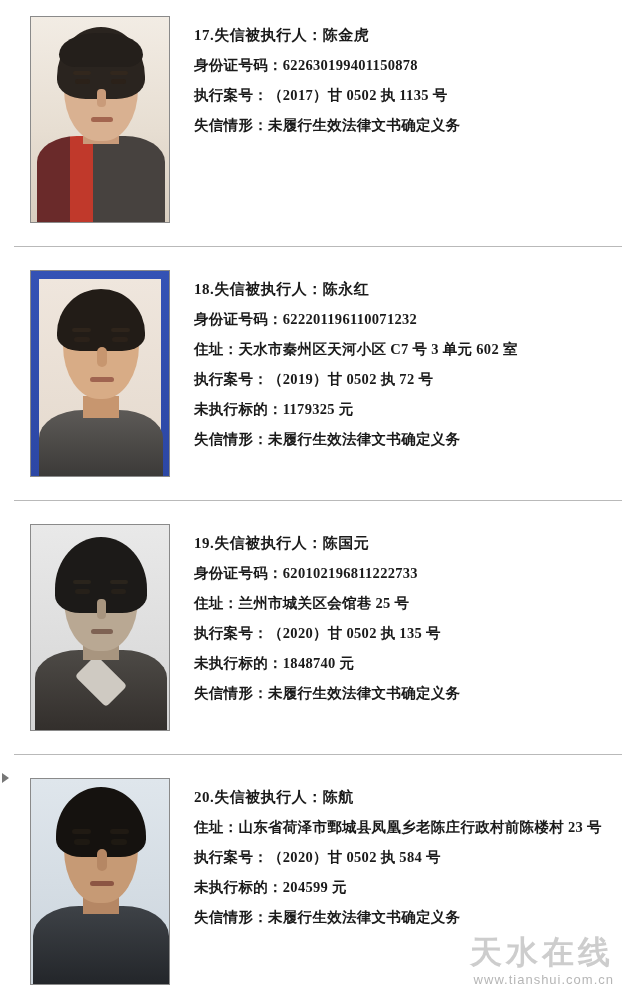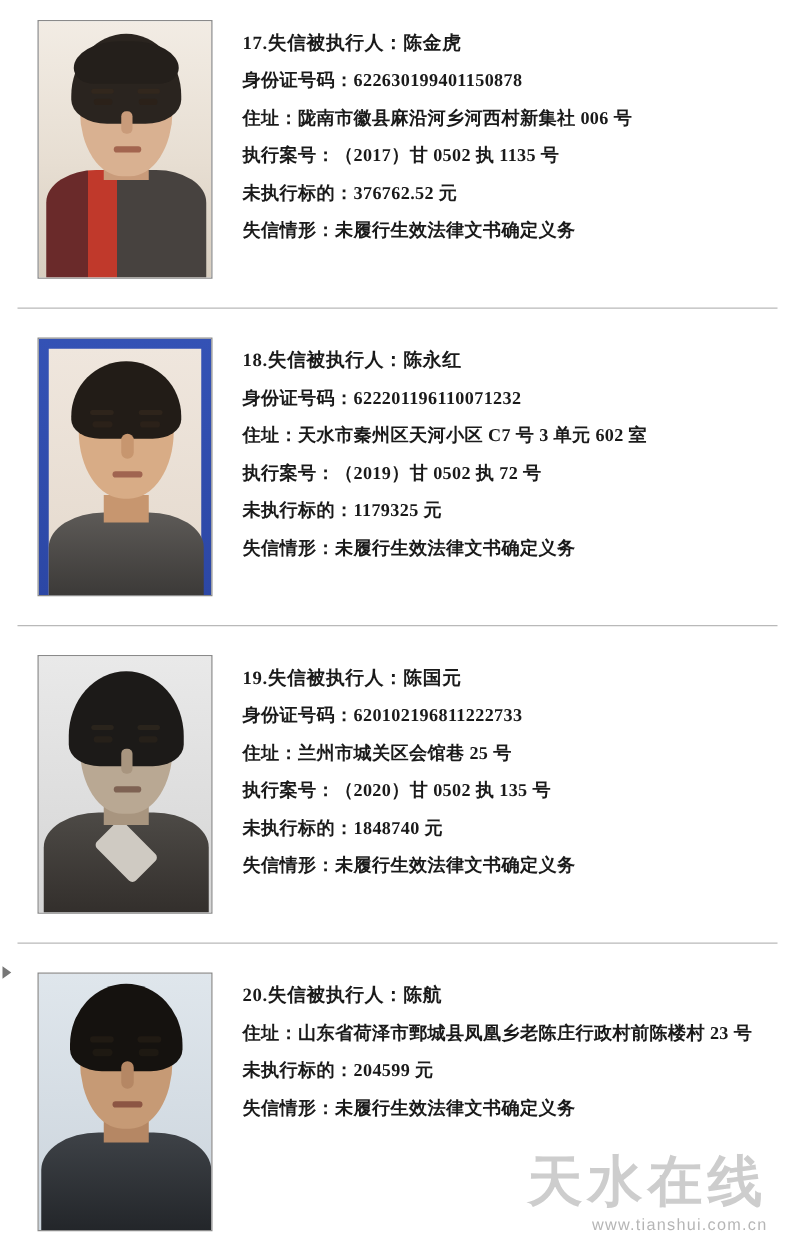--- a/index.html
+++ b/index.html
@@ -248,21 +248,21 @@
   
   .watermark {
     position: absolute;
     right: 16px;
     bottom: 8px;
     text-align: right;
     pointer-events: none;
     user-select: none;
   }
   .watermark .wm-main {
-    font-size: 44px;
+    font-size: 32px;
     font-weight: bold;
     color: rgba(130, 130, 130, 0.40);
     letter-spacing: 4px;
     line-height: 1;
     font-family: "Liberation Serif", serif;
   }
   .watermark .wm-sub {
     font-size: 13px;
     color: rgba(120, 120, 120, 0.55);
     letter-spacing: 1px;
@@ -302,27 +302,21 @@
       </div>
     </div>
     <div class="info-cell">
       <div class="line title">
         <span class="label">17.</span><span class="label">失信被执行人：</span><span class="label">陈金虎</span>
       </div>
       <div class="line">
         <span class="label">身份证号码：</span><span class="val">622630199401150878</span>
       </div>
       <div class="line">
-        <span class="label">住址：</span><span class="val">陇南市徽县麻沿河乡河西村新集社 006 号</span>
-      </div>
-      <div class="line">
         <span class="label">执行案号：</span><span class="val">（2017）甘 0502 执 1135 号</span>
-      </div>
-      <div class="line">
-        <span class="label">未执行标的：</span><span class="val">376762.52 元</span>
       </div>
       <div class="line">
         <span class="label">失信情形：</span><span class="val">未履行生效法律文书确定义务</span>
       </div>
     </div>
   </div>
 
   <div class="sep"></div>
 
   <div class="record">
@@ -425,20 +419,23 @@
       </div>
     </div>
     <div class="info-cell">
       <div class="line title">
         <span class="label">20.</span><span class="label">失信被执行人：</span><span class="label">陈航</span>
       </div>
       <div class="line">
         <span class="label">住址：</span><span class="val">山东省荷泽市鄄城县凤凰乡老陈庄行政村前陈楼村 23 号</span>
       </div>
       <div class="line">
+        <span class="label">执行案号：</span><span class="val">（2020）甘 0502 执 584 号</span>
+      </div>
+      <div class="line">
         <span class="label">未执行标的：</span><span class="val">204599 元</span>
       </div>
       <div class="line">
         <span class="label">失信情形：</span><span class="val">未履行生效法律文书确定义务</span>
       </div>
     </div>
   </div>
 
   <div class="watermark">
     <div class="wm-main">天水在线</div>

